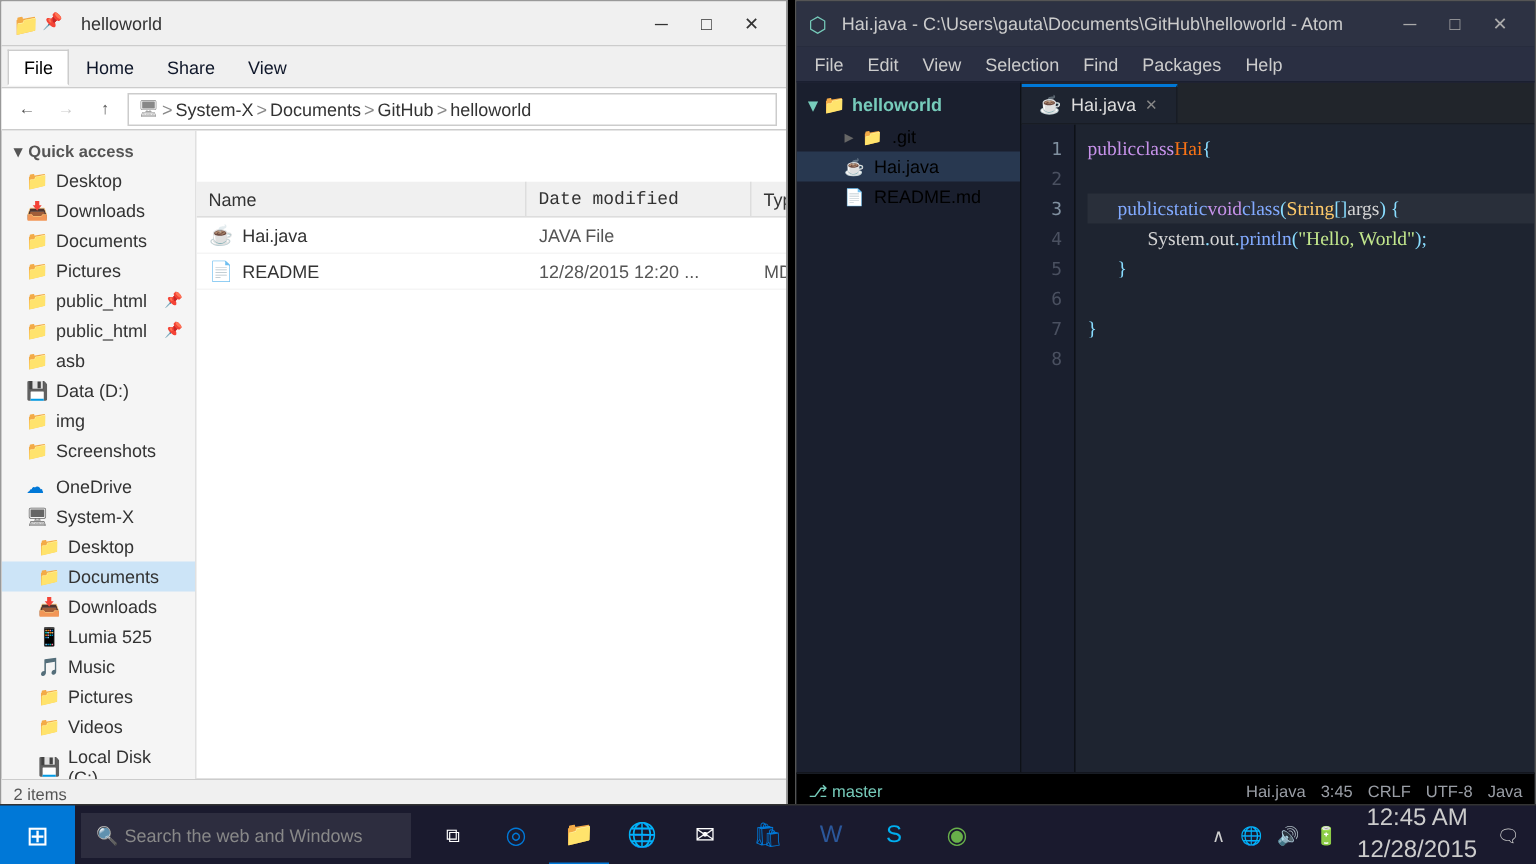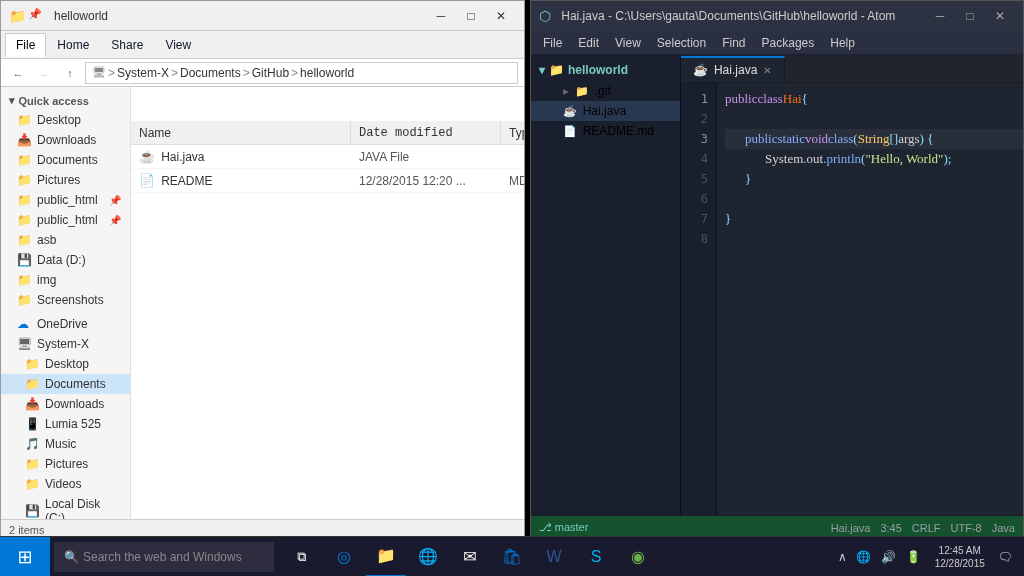--- a/index.html
+++ b/index.html
@@ -26,21 +26,21 @@
     .taskbar-icon {
       width: 40px; height: 40px; display: flex; align-items: center;
       justify-content: center; cursor: pointer; color: white; font-size: 16px;
     }
     .taskbar-icon.active { border-bottom: 2px solid #0078d7; }
     .taskbar-tray {
       margin-left: auto; display: flex; align-items: center;
       padding-right: 8px; gap: 4px;
     }
     .tray-icon { color: #ccc; font-size: 12px; padding: 0 3px; cursor: pointer; }
-    .tray-time { color: #ccc; font-size: 10px; text-align: center; padding: 0 6px; line-height: 1.3; }
+    .tray-time { color: #ccc; font-size: 16px; text-align: center; padding: 0 6px; line-height: 1.3; }
 
     
     .explorer-window {
       position: absolute; top: 0; left: 0; width: 525px; height: 540px;
       background: #fff; display: flex; flex-direction: column;
       border: 1px solid #999;
     }
     .explorer-titlebar {
       height: 30px; background: #f0f0f0; display: flex; align-items: center;
       padding: 0 8px; border-bottom: 1px solid #ccc; gap: 6px;
@@ -214,21 +214,21 @@
     .cls { color: #f97316; }
     .punc { color: #89ddff; }
     .str { color: #c3e88d; }
     .plain { color: #d4d4d4; }
     .method { color: #82aaff; }
     .type { color: #ffcb6b; }
     .indent { display: inline-block; width: 20px; }
     .cursor-line { background: rgba(255,255,255,0.05); }
 
     .atom-status-bar {
-      height: 24px; background: #14532d; border-top: 1px solid #181c24;
+      height: 24px; background: #000000; border-top: 1px solid #181c24;
       display: flex; align-items: center; padding: 0 8px; gap: 12px;
     }
     .status-item { font-size: 11px; color: #9a9ea6; }
     .status-branch { color: #7cb; }
     .status-left { display: flex; gap: 10px; align-items: center; }
     .status-right { margin-left: auto; display: flex; gap: 10px; align-items: center; }
     .tab-bar {
       height: 28px; background: #21252b; display: flex; align-items: flex-end;
       border-bottom: 1px solid #181c24;
     }

